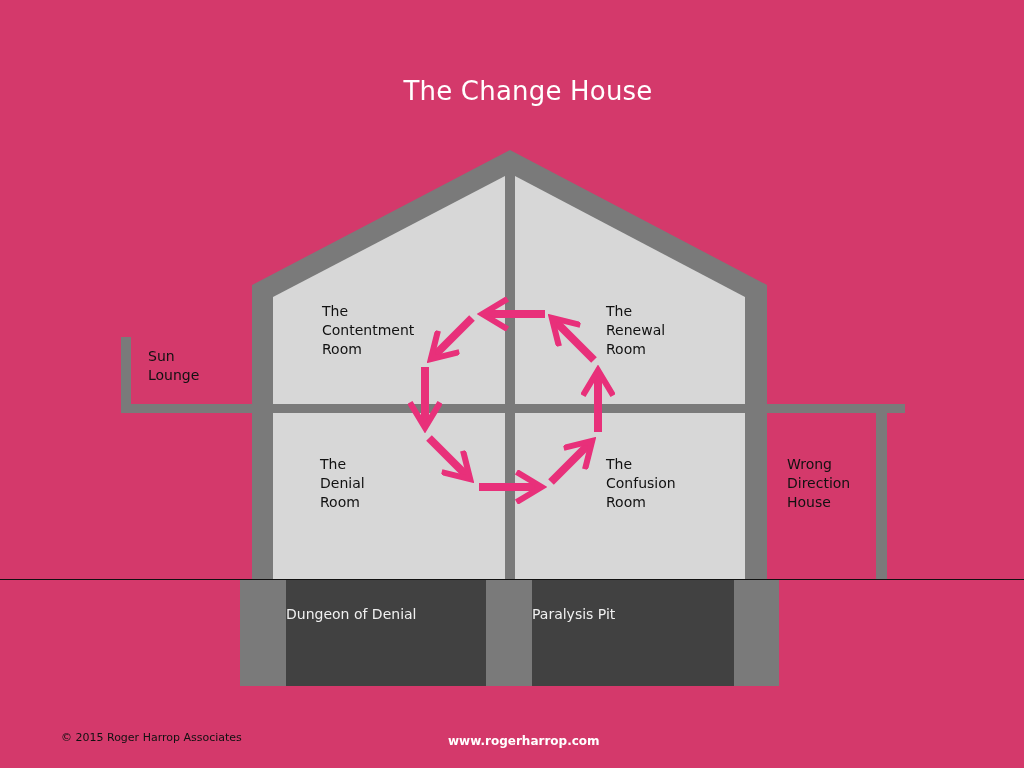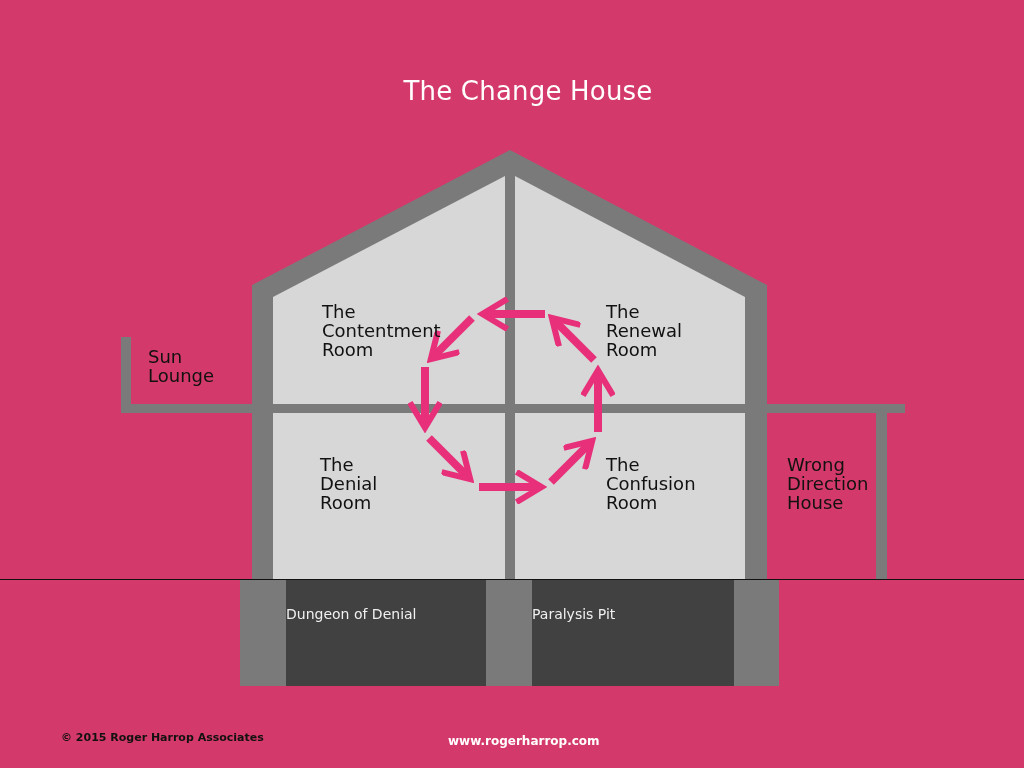--- a/index.html
+++ b/index.html
@@ -9,28 +9,28 @@
     font-family: "DejaVu Sans", "Liberation Sans", sans-serif;
     position: relative;
   }
   .abs { position: absolute; }
   #title {
     left: 0; width: 1024px; top: 76px; text-align: center;
     color: #ffffff; font-size: 26px; letter-spacing: 0.2px; padding-left: 16px;
   }
   svg#house { position: absolute; left: 0; top: 0; }
   .label {
-    position: absolute; color: #111111; font-size: 18px; line-height: 19px;
+    position: absolute; color: #111111; font-size: 14px; line-height: 19px;
     white-space: pre-line;
   }
   .base-label {
     position: absolute; color: #f0f0f0; font-size: 14px; text-align: left;
   }
   #footer-left {
-    left: 61px; top: 731px; font-size: 11px; font-weight: bold; color: #111111;
+    left: 61px; top: 731px; font-size: 11px; font-weight: normal; color: #111111;
   }
   #footer-center {
     left: 448px; top: 734px; font-size: 12px; font-weight: bold; color: #ffffff;
   }
 </style>
 </head>
 <body>
 
 <div id="title" class="abs">The Change House</div>
 

